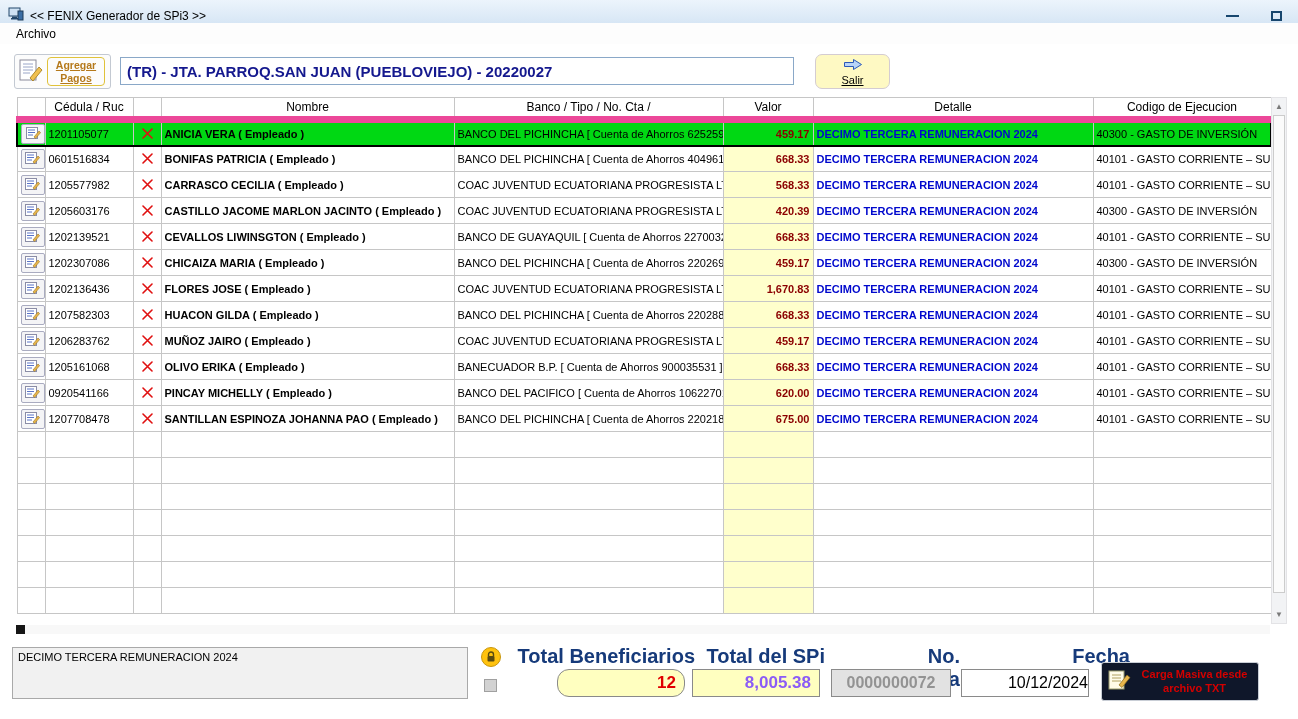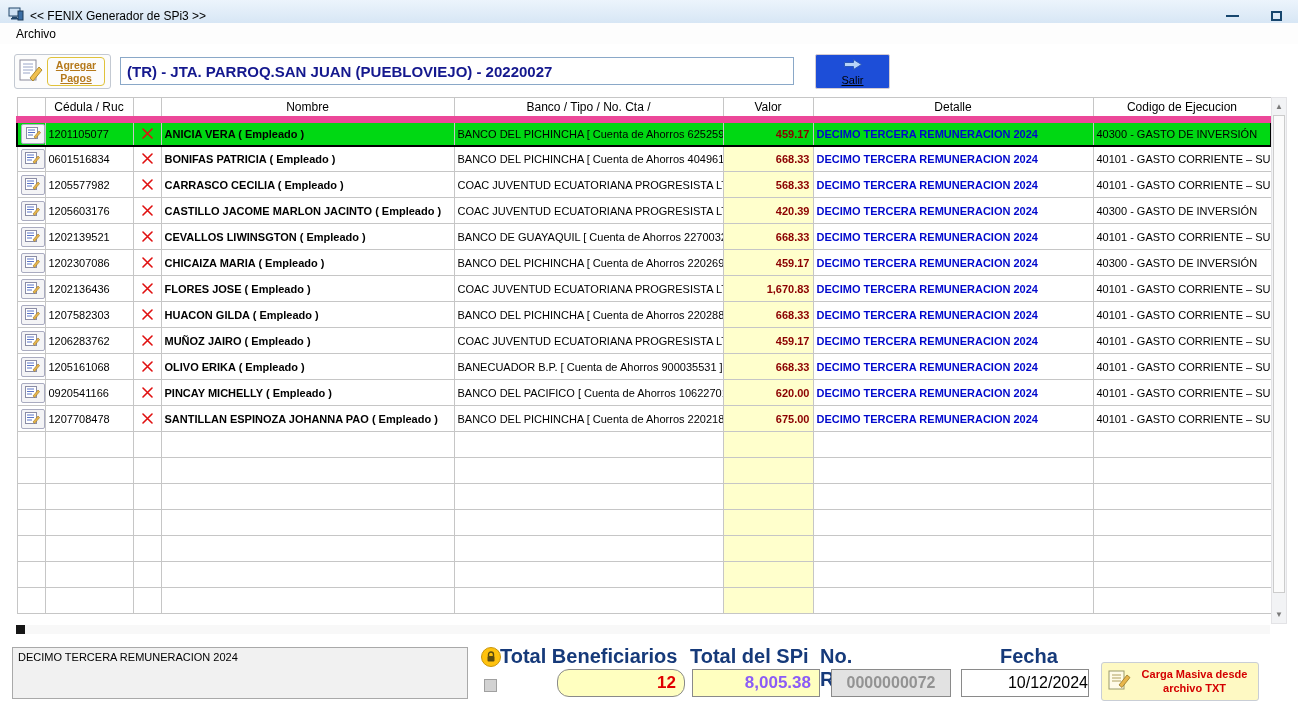--- a/index.html
+++ b/index.html
@@ -40,21 +40,21 @@
     text-decoration: underline; padding:1px 3px; text-align:center; width:58px;
   }
   .entity-field {
     position:absolute; left:120px; top:57px; width:674px; height:28px;
     border:1px solid #8aa8c8; background:#fff;
     font-family:"Liberation Sans", sans-serif;
     font-weight:bold; font-size:15px; color:#14188e; padding:0 6px;
   }
   .btn-salir {
     position:absolute; left:815px; top:54px; width:75px; height:35px;
-    background:#1d4ed8; border:1px solid #d4ccd2; border-radius:2px;
+    background:#fef9c3; border:1px solid #d4ccd2; border-radius:7px;
     display:flex; flex-direction:column; align-items:center; justify-content:center; gap:0;
   }
   .salir-label { font-size:11px; color:#000; text-decoration:underline; }
   
   .tablewrap { position:absolute; top:97px; left:16px; width:1271px; height:527px; overflow:hidden; background:#fff; }
   table.grid { border-collapse:collapse; table-layout:fixed; width:1254px; background:#fff; }
   table.grid th, table.grid td {
     border:1px solid #c6c6c6; overflow:hidden; white-space:nowrap; padding:0 3px;
   }
   table.grid thead th { height:22px; font-weight:normal; font-size:12px; text-align:center; background:#ffffff; }
@@ -92,33 +92,33 @@
     position:absolute; left:12px; top:647px; width:456px; height:52px;
     background:#f1f1f1; border:1px solid #a9a9a9; resize:none;
     font-family:"Liberation Sans", sans-serif; font-size:11px; color:#000; padding:3px 5px;
   }
   .lock-badge {
     position:absolute; left:481px; top:647px; width:20px; height:20px;
     background:#ffc20e; border:1px solid #c8960c; border-radius:50%;
     display:flex; align-items:center; justify-content:center;
   }
   .gray-square { position:absolute; left:484px; top:679px; width:13px; height:13px; background:#d2d2d2; border:1px solid #a0a0a0; }
-  .foot-label { position:absolute; top:645px; height:24px; font-size:20px; font-weight:600; color:#163a7a; text-align:left; }
+  .foot-label { position:absolute; top:645px; height:24px; font-size:20px; font-weight:600; color:#163a7a; text-align:right; }
   .lab-benef { left:500px; width:195px; }
   .lab-spi   { left:690px; width:135px; }
   .lab-ref   { left:820px; width:140px; }
   .lab-fecha { left:1000px; width:130px; }
   .foot-box  { position:absolute; top:669px; height:28px; line-height:26px; border:1px solid #8a8a8a; font-size:17px; }
   .box-benef { left:557px; width:128px; background:#ffffc0; color:#e00000; font-weight:bold; text-align:right; padding-right:8px;border-radius:12px; }
   .box-spi   { left:692px; width:128px; background:#ffffc0; color:#8b5cf6; font-weight:bold; text-align:right; padding-right:8px; }
   .box-ref   { left:831px; width:120px; background:#e2e2e2; color:#939393; font-weight:bold; font-size:16px; text-align:center; }
   .box-fecha { left:961px; width:128px; background:#ffffff; color:#000; font-size:16px; text-align:right; }
   .btn-carga {
     position:absolute; left:1101px; top:662px; width:158px; height:39px;
-    background:#fef9c3; border:1px solid #c9ced6; border-radius:3px;
+    background:#0f172a; border:1px solid #c9ced6; border-radius:3px;
     display:flex; align-items:center; gap:5px; padding:2px 5px;
   }
   .carga-label { color:#d40000; font-weight:bold; font-size:11px; line-height:1.25; text-align:center; flex:1; }
 </style>
 </head>
 <body>
 
 <div class="titlebar">
   <span>
     <svg width="16" height="14" viewBox="0 0 16 14">

